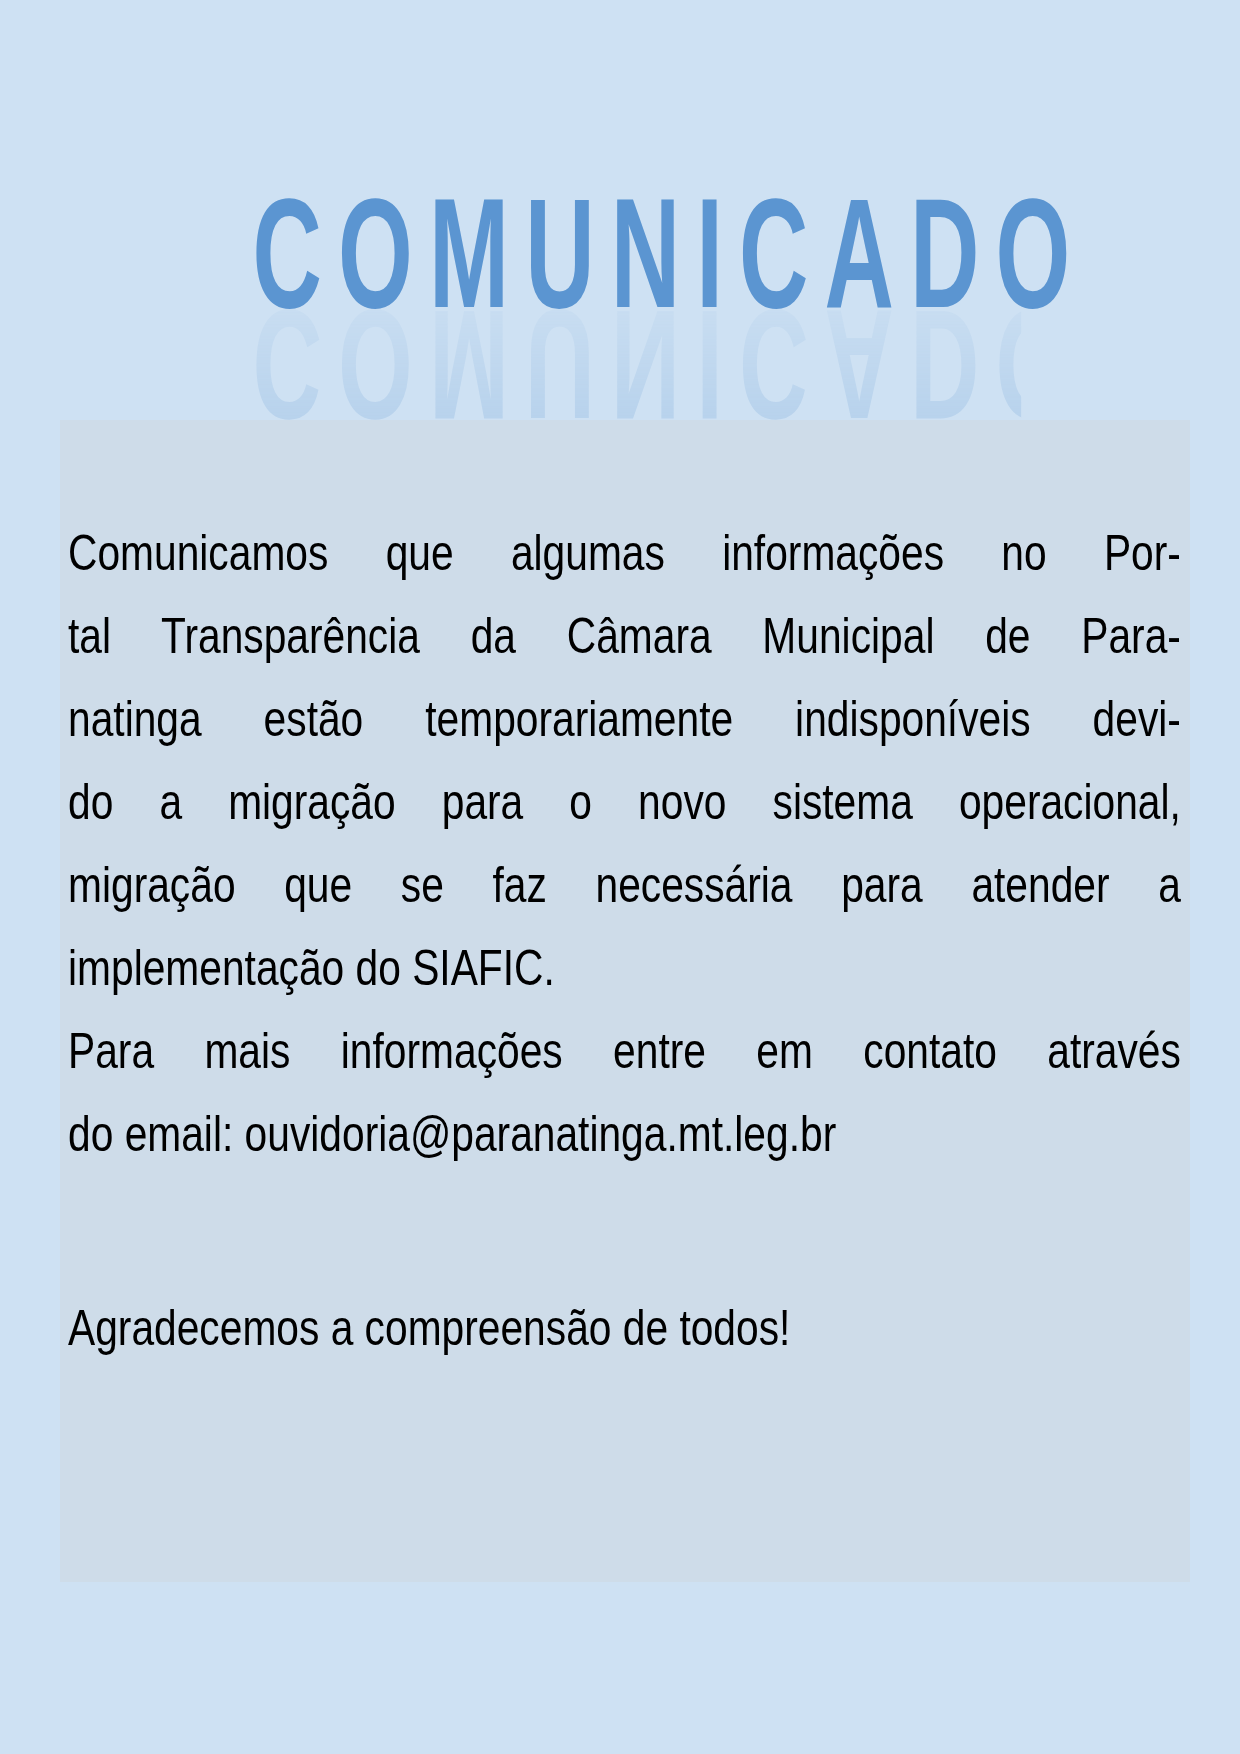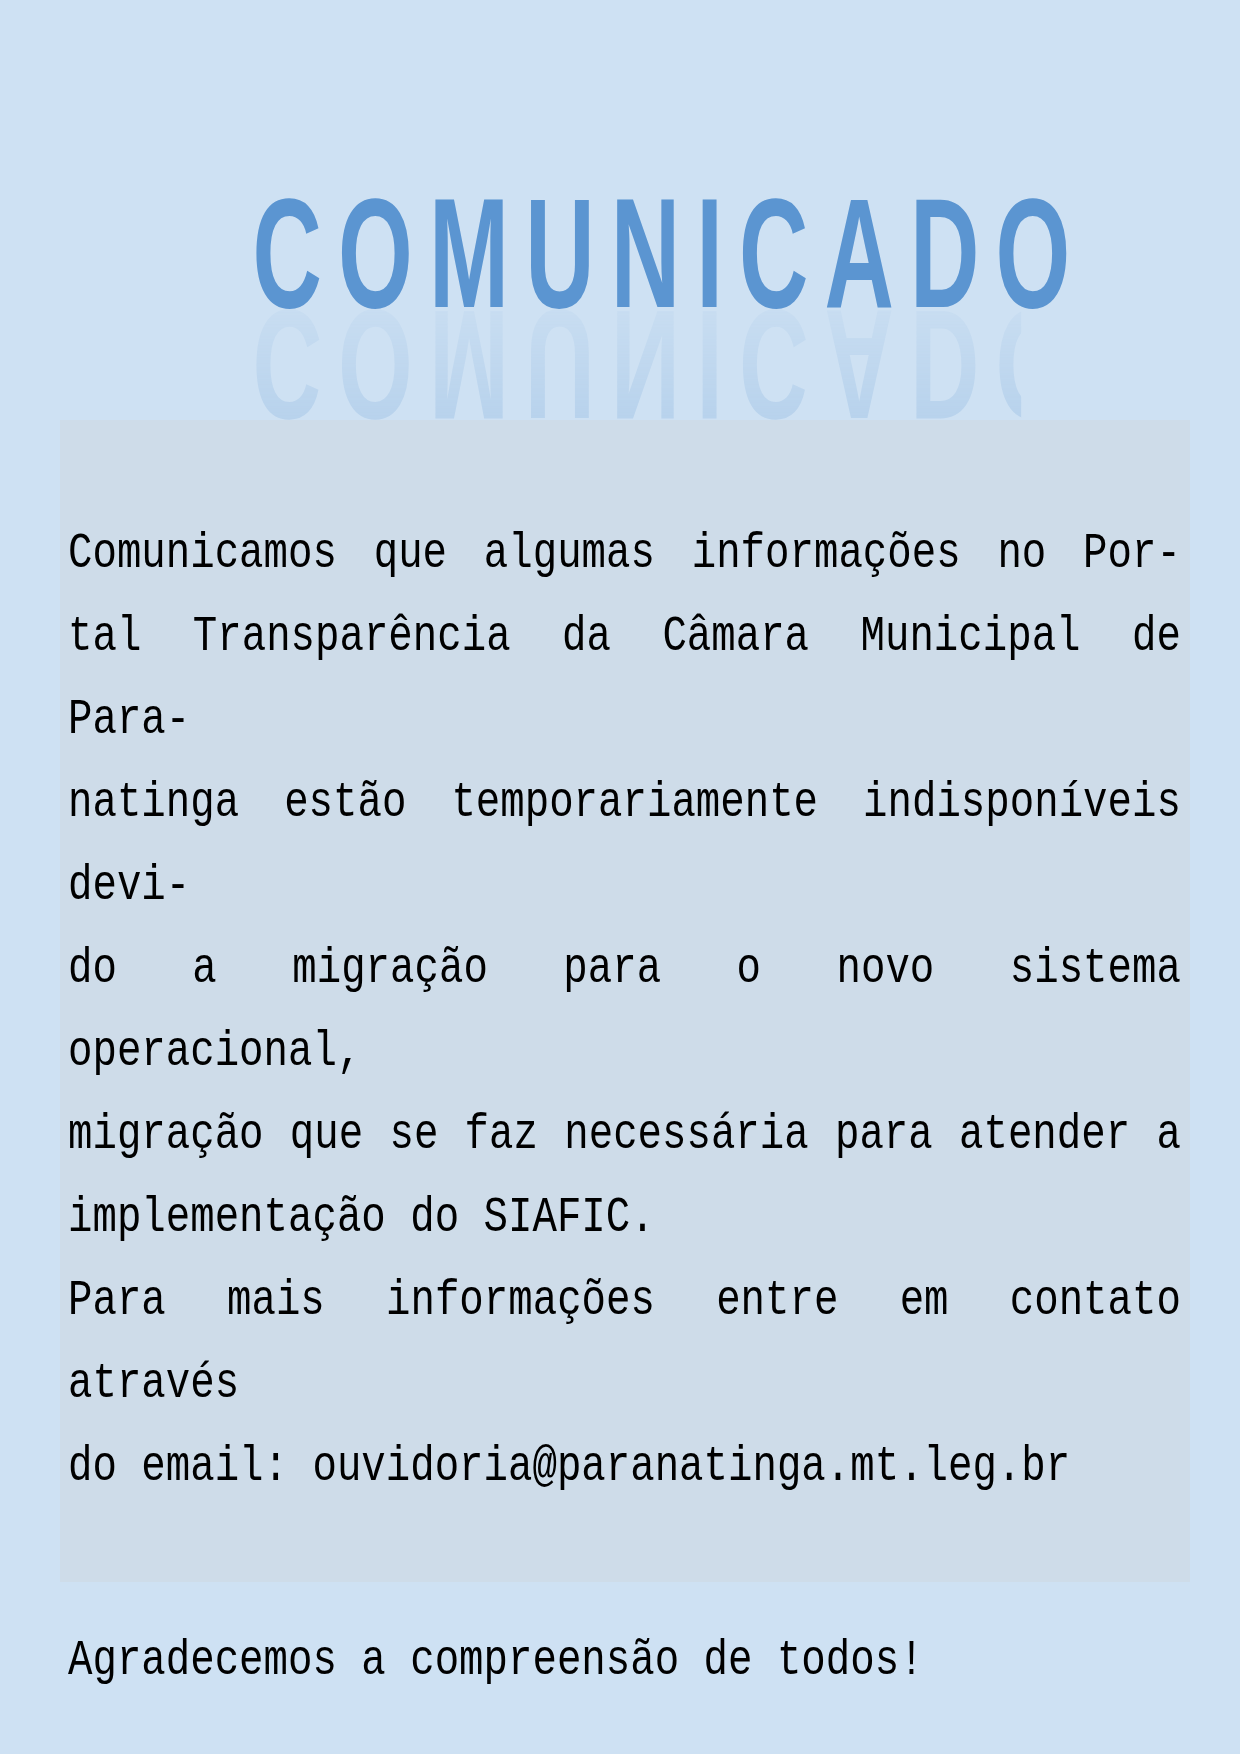--- a/index.html
+++ b/index.html
@@ -12,21 +12,20 @@
     background: #cee1f3;
   }
   .panel {
     position: absolute;
     left: 60px;
     top: 420px;
     width: 1130px;
     height: 1162px;
     background: #cedce9;
     z-index: 1;
-    font-family: Liberation Mono, monospace;
   }
   .big-title {
     position: absolute;
     top: 176px;
     left: 17px;
     width: 1240px;
     text-align: center;
     font-size: 155px;
     line-height: 155px;
     font-weight: bold;

